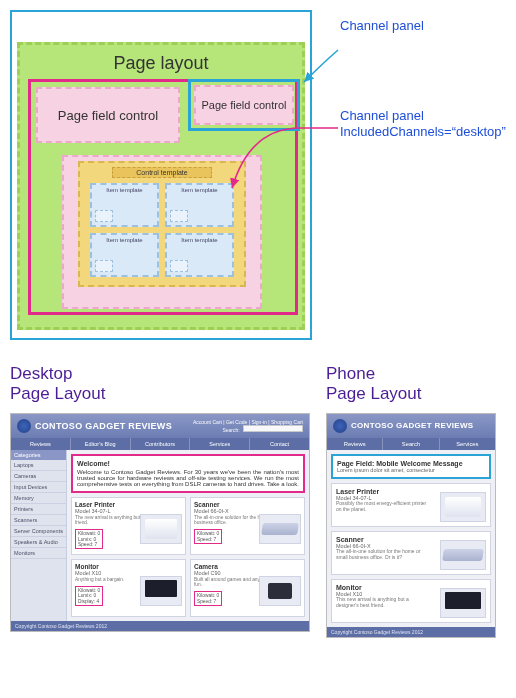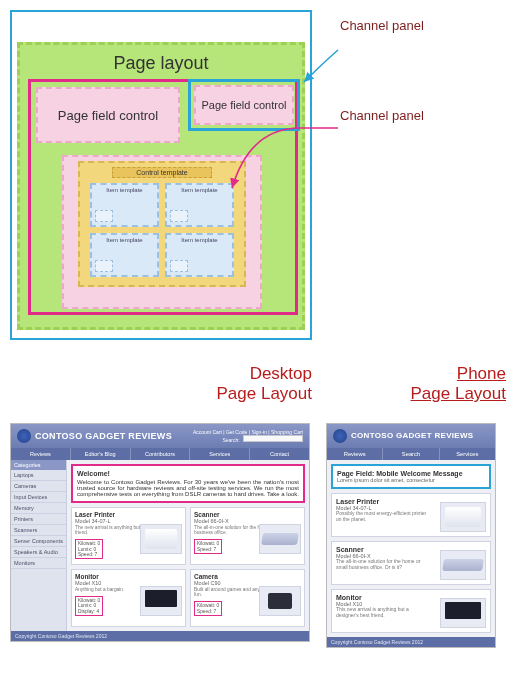--- a/index.html
+++ b/index.html
@@ -56,28 +56,28 @@
     font-size: 7px; padding: 1px 0;
   }
   .ctpl-grid { display: grid; grid-template-columns: 1fr 1fr; gap: 6px; padding: 2px 6px; }
   .item-tpl {
     background: #d9e9f7; border: 2px dashed #9cc1e0; height: 44px;
     font-size: 6px; color: #446; padding: 2px; text-align: center; position: relative;
   }
   .item-thumb { position: absolute; bottom: 3px; left: 3px; width: 18px; height: 12px; border: 1px dashed #9cc1e0; background: #eaf2fb; }
 
   
-  .label { position: absolute; font-size: 13px; color: #7f1d1d; line-height: 1.25; }
+  .label { position: absolute; font-size: 13px; color: #1d4ed8; line-height: 1.25; }
   .label span { display: block; }
   .arrow-svg { position: absolute; pointer-events: none; }
 
   
   .layouts { display: flex; gap: 14px; padding: 14px 10px 14px; }
   .col { flex: 1 1 auto; }
-  .col-title { text-align: right; font-size: 17px; color: #b91c1c; font-weight: 400; margin-bottom: 18px; line-height: 1.2; }
+  .col-title { text-align: left; font-size: 17px; color: #4c1d95; font-weight: 400; margin-bottom: 8px; line-height: 1.2; }
 
   .desktop-shot {
     width: 300px; border: 1px solid #bbb; font-size: 7px; color: #333;
   }
   .phone-shot {
     width: 170px; border: 1px solid #bbb; font-size: 7px; color: #333;
   }
   .brandbar {
     background: linear-gradient(#8a97c6, #6c7db3); color: #fff; padding: 5px 6px;
     display: flex; align-items: center; gap: 4px; position: relative;
@@ -162,20 +162,21 @@
         </div>
       </div>
     </div>
   </div>
 
   <div class="label" style="left:340px; top:18px;">
     <span>Channel panel</span>
   </div>
   <div class="label" style="left:340px; top:108px;">
     <span>Channel panel</span>
+    <span>IncludedChannels=“desktop”</span>
   </div>
 
   <svg class="arrow-svg" style="left:0; top:0;" width="516" height="350">
     <defs>
       <marker id="ahBlue" markerWidth="8" markerHeight="8" refX="6" refY="3" orient="auto">
         <path d="M0,0 L6,3 L0,6 Z" fill="#2aa3d6"></path>
       </marker>
       <marker id="ahPink" markerWidth="8" markerHeight="8" refX="6" refY="3" orient="auto">
         <path d="M0,0 L6,3 L0,6 Z" fill="#e22a8a"></path>
       </marker>
@@ -237,21 +238,21 @@
               <div class="prod"><h4>Camera</h4><div class="model">Model C90</div><div class="blurb">Built all around games and anything but digital fun.</div><div class="img camera"></div><div class="details" style="white-space:pre-line;">Kilowatt: 0
 Speed: 7</div></div>
             </div>
         </div>
       </div>
       <div class="footer">Copyright Contoso Gadget Reviews 2012</div>
     </div>
   </div>
 
   <div class="col" style="flex:0 0 180px;">
-    <div class="col-title" style="white-space:pre-line;text-decoration:underline;">Phone
+    <div class="col-title" style="white-space:pre-line;">Phone
 Page Layout</div>
 
     <div class="phone-shot">
       <div class="brandbar">
         <div class="badge"></div>
         <div class="brand-title" style="font-size:8px;">CONTOSO GADGET REVIEWS</div>
       </div>
       <div class="phone-nav" id="pnav">
           <div class="navtab">Reviews</div>
           <div class="navtab">Search</div>

